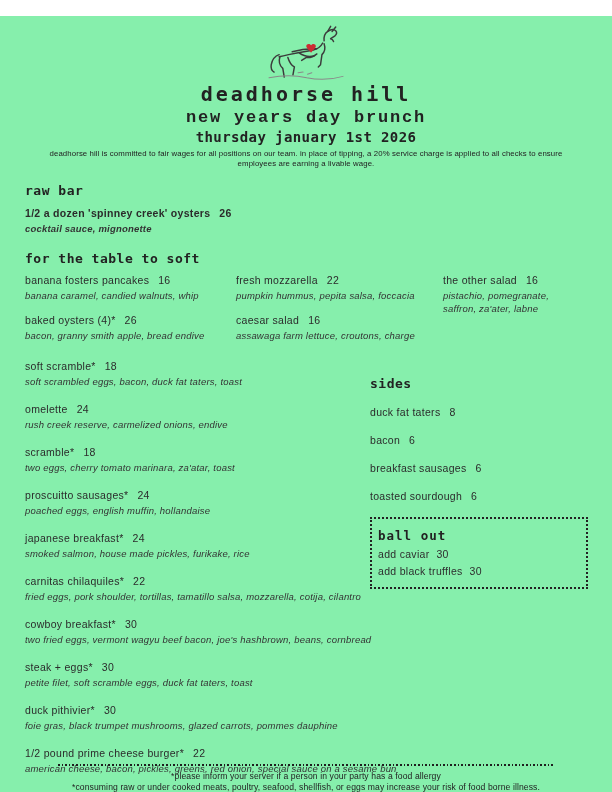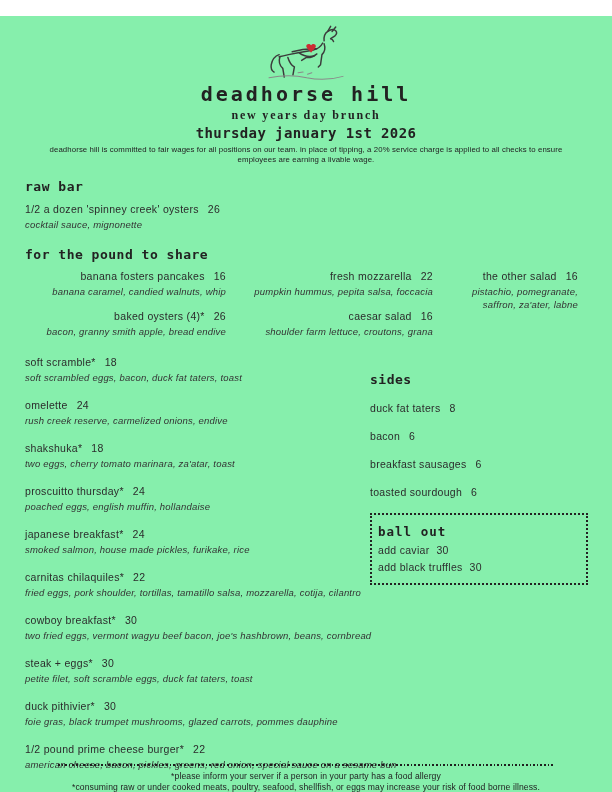--- a/index.html
+++ b/index.html
@@ -4,40 +4,40 @@
 <style>
   * { margin:0; padding:0; box-sizing:border-box; }
   html,body { background:#fff; }
   body { width:612px; height:792px; font-family:"Liberation Sans", sans-serif; color:#2e2e2e; }
   .page { position:relative; width:612px; height:792px; background:#86efac; overflow:hidden;margin-top:16px; }
 
   
   .hdr { text-align:center; padding-top:6px; }
   .logo { display:block; margin:0 auto; }
   .title { font-family:"DejaVu Sans Mono", monospace; font-weight:bold; font-size:20px; letter-spacing:3px; color:#222; margin-top:2px; }
-  .subtitle { font-family:Liberation Serif, serif; font-weight:bold; font-size:12px; letter-spacing:1.8px; color:#222; margin-top:2px; }
+  .subtitle { font-family:Liberation Mono, monospace; font-weight:bold; font-size:17px; letter-spacing:1.8px; color:#222; margin-top:2px; }
   .date { font-family:"DejaVu Sans Mono", monospace; font-weight:bold; font-size:14px; letter-spacing:0.4px; color:#222; margin-top:2px; }
   .disclaimer { width:540px; margin:4px auto 0; font-size:7.8px; line-height:1.3; color:#222; letter-spacing:0.1px; }
 
   
   .sect { margin:0 24px 0 25px; }
   .sect-h { font-family:"DejaVu Sans Mono", monospace; font-weight:bold; font-size:13px; color:#222; letter-spacing:0.5px; }
   .iline { font-size:10.5px; letter-spacing:0.3px; color:#2b2b2b; line-height:14px; }
   .iprice { margin-left:9px; }
   .idesc { font-size:9.5px; font-style:italic; color:#333; letter-spacing:0.2px; line-height:13px; margin-top:2px; }
 
   
   .rawbar { margin-top:14px; }
-  .rb-row { display:flex; margin-top:8px; }
+  .rb-row { display:flex; margin-top:8px;font-weight:bold; }
   .rb-col1 { width:280px; }
   .rb-col2 { flex:1; }
 
   
   .share { margin-top:16px; }
-  .ts-grid { display:grid; grid-template-columns:211px 207px 1fr; margin-top:7px;text-align:right; }
+  .ts-grid { display:grid; grid-template-columns:211px 207px 1fr; margin-top:7px; }
   .ts-item { min-height:40px; padding-right:10px; }
 
   
   .main { position:relative; margin:6px 24px 0 25px; }
   .plates-h { margin-bottom:6px; }
   .p-item { margin-bottom:14px; }
 
   .rightcol { position:absolute; top:17px; left:345px; width:218px; }
   .s-item { margin-top:14px; }
   .ballout { margin-top:14px; border:2px dotted #222; padding:9px 6px 10px; text-align:left; }
@@ -97,40 +97,40 @@
       <div class="rb-col1 mi">
         <div class="iline">
           <span>1/2 a dozen 'spinney creek' oysters</span><span class="iprice">26</span>
         </div>
         <div class="idesc">cocktail sauce, mignonette</div>
       </div>
     </div>
   </div>
 
   <div class="sect share">
-    <div class="sect-h">for the pound to share</div>
+    <div class="sect-h">for the table to soft</div>
     <div class="ts-grid">
       <div>
         <div class="ts-item">
           <div class="iline"><span>banana fosters pancakes</span><span class="iprice">16</span></div>
           <div class="idesc">banana caramel, candied walnuts, whip</div>
         </div>
         <div class="ts-item">
           <div class="iline"><span>baked oysters (4)*</span><span class="iprice">26</span></div>
           <div class="idesc">bacon, granny smith apple, bread endive</div>
         </div>
       </div>
       <div>
         <div class="ts-item">
           <div class="iline"><span>fresh mozzarella</span><span class="iprice">22</span></div>
           <div class="idesc">pumpkin hummus, pepita salsa, foccacia</div>
         </div>
         <div class="ts-item">
           <div class="iline"><span>caesar salad</span><span class="iprice">16</span></div>
-          <div class="idesc">shoulder farm lettuce, croutons, grana</div>
+          <div class="idesc">assawaga farm lettuce, croutons, charge</div>
         </div>
       </div>
       <div>
         <div class="ts-item">
           <div class="iline"><span>the other salad</span><span class="iprice">16</span></div>
           <div class="idesc">pistachio, pomegranate, saffron, za'ater, labne</div>
         </div>
       </div>
     </div>
   </div>
@@ -141,25 +141,25 @@
 
       <div class="p-item">
         <div class="iline"><span>soft scramble*</span><span class="iprice">18</span></div>
         <div class="idesc">soft scrambled eggs, bacon, duck fat taters, toast</div>
       </div>
       <div class="p-item">
         <div class="iline"><span>omelette</span><span class="iprice">24</span></div>
         <div class="idesc">rush creek reserve, carmelized onions, endive</div>
       </div>
       <div class="p-item">
-        <div class="iline"><span>shakshuka*</span><span class="iprice">18</span></div>
+        <div class="iline"><span>scramble*</span><span class="iprice">18</span></div>
         <div class="idesc">two eggs, cherry tomato marinara, za'atar, toast</div>
       </div>
       <div class="p-item">
-        <div class="iline"><span>proscuitto thursday*</span><span class="iprice">24</span></div>
+        <div class="iline"><span>proscuitto sausages*</span><span class="iprice">24</span></div>
         <div class="idesc">poached eggs, english muffin, hollandaise</div>
       </div>
       <div class="p-item">
         <div class="iline"><span>japanese breakfast*</span><span class="iprice">24</span></div>
         <div class="idesc">smoked salmon, house made pickles, furikake, rice</div>
       </div>
       <div class="p-item">
         <div class="iline"><span>carnitas chilaquiles*</span><span class="iprice">22</span></div>
         <div class="idesc">fried eggs, pork shoulder, tortillas, tamatillo salsa, mozzarella, cotija, cilantro</div>
       </div>

